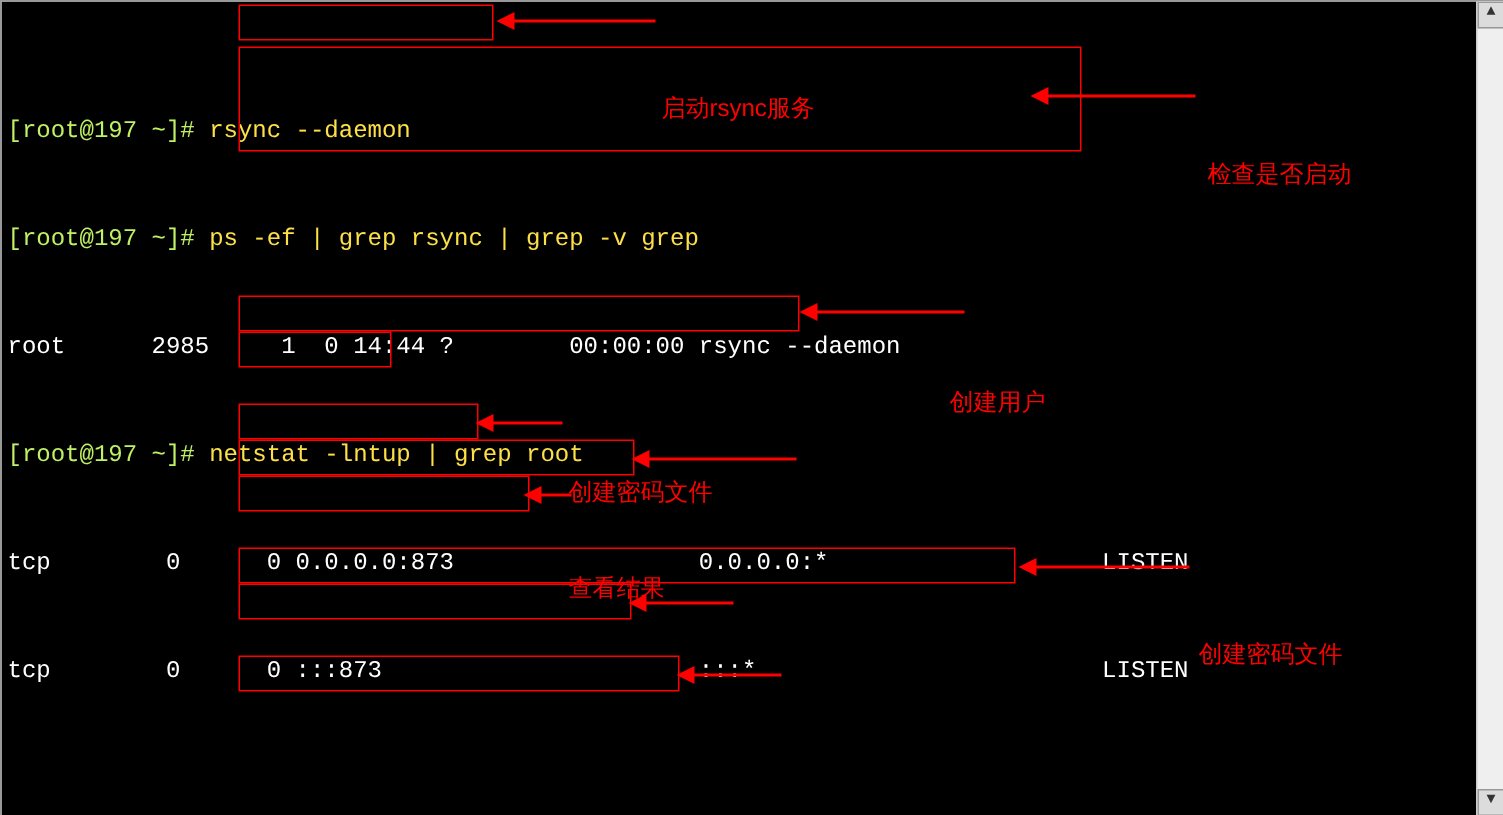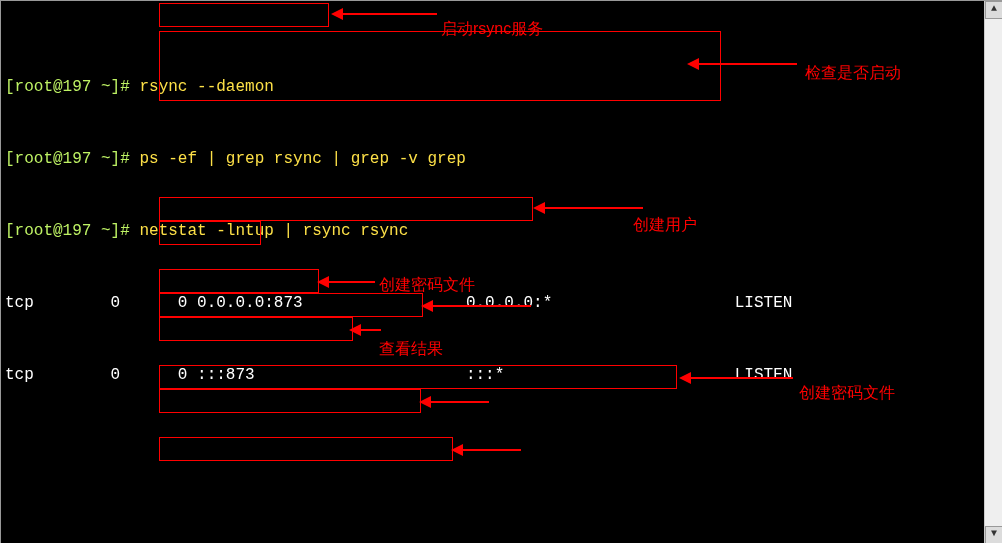--- a/index.html
+++ b/index.html
@@ -59,20 +59,21 @@
     position: absolute;
     border: 1px solid #f00;
     pointer-events: none;
   }
   .annot {
     position: absolute;
     color: #f00;
     font-family: "SimSun", sans-serif;
     font-size: 16px;
     pointer-events: none;
+    margin-top: 44px;
   }
   .arrow {
     position: absolute;
     height: 2px;
     background: #f00;
     pointer-events: none;
   }
   .arrow::before {
     content: "";
     position: absolute;
@@ -85,21 +86,22 @@
   .line { position: relative; height: 24px; }
 </style>
 </head>
 <body>
 
 <div class="window">
   <div class="terminal">
     
     <div class="line"><span class="prompt">[root@197 ~]# </span><span class="cmd">rsync --daemon</span></div>
     <div class="line"><span class="prompt">[root@197 ~]# </span><span class="cmd">ps -ef | grep rsync | grep -v grep</span></div>
-    <div class="line"><span class="prompt">[root@197 ~]# </span><span class="cmd">netstat -lntup | rsync rsync</span></div>
+    <div class="line"><span class="output">root      2985     1  0 14:44 ?        00:00:00 rsync --daemon</span></div>
+    <div class="line"><span class="prompt">[root@197 ~]# </span><span class="cmd">netstat -lntup | grep root</span></div>
     <div class="line"><span class="output">tcp        0      0 0.0.0.0:873                 0.0.0.0:*                   LISTEN</span></div>
     <div class="line"><span class="output">tcp        0      0 :::873                      :::*                        LISTEN</span></div>
     
     
     
     
     
     
     
     

